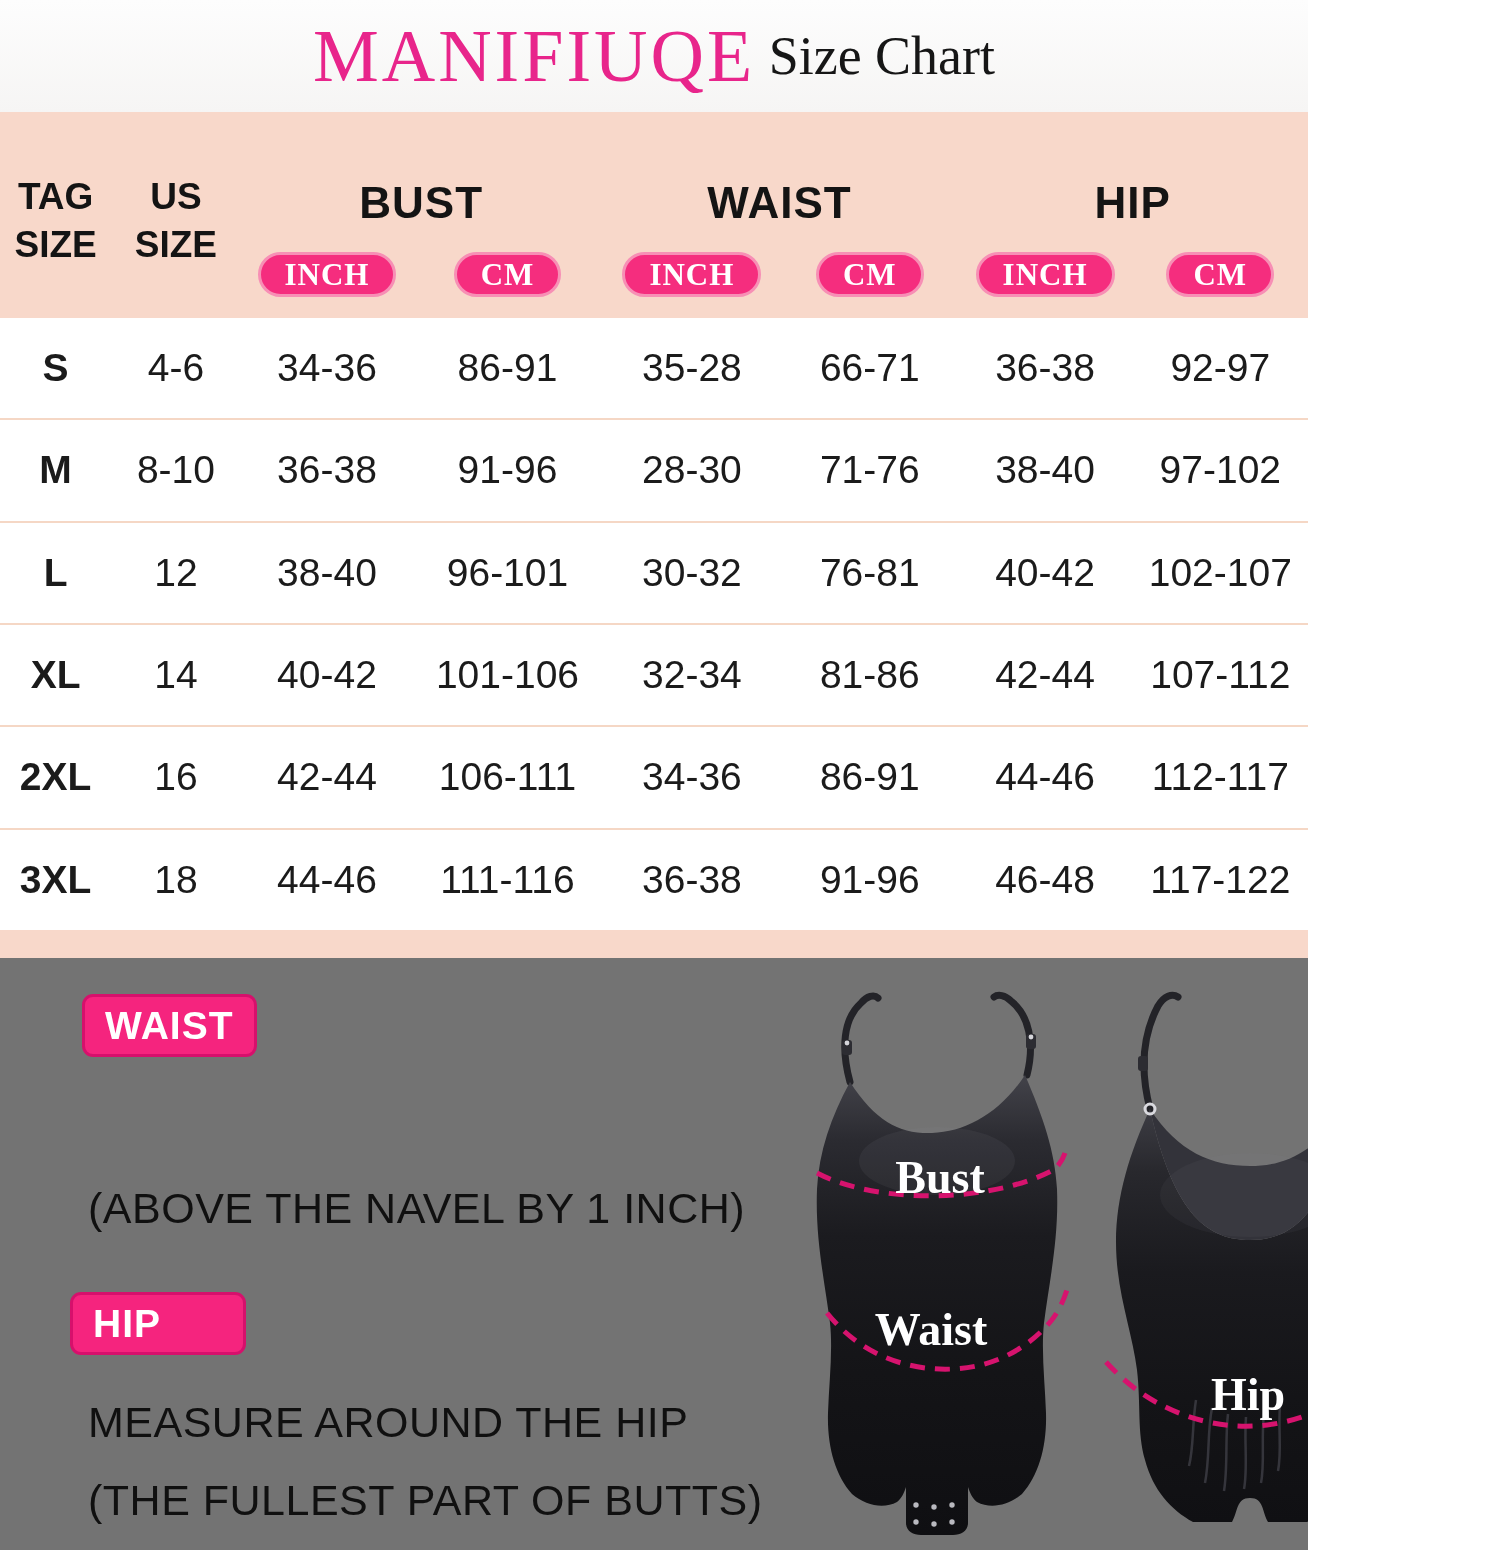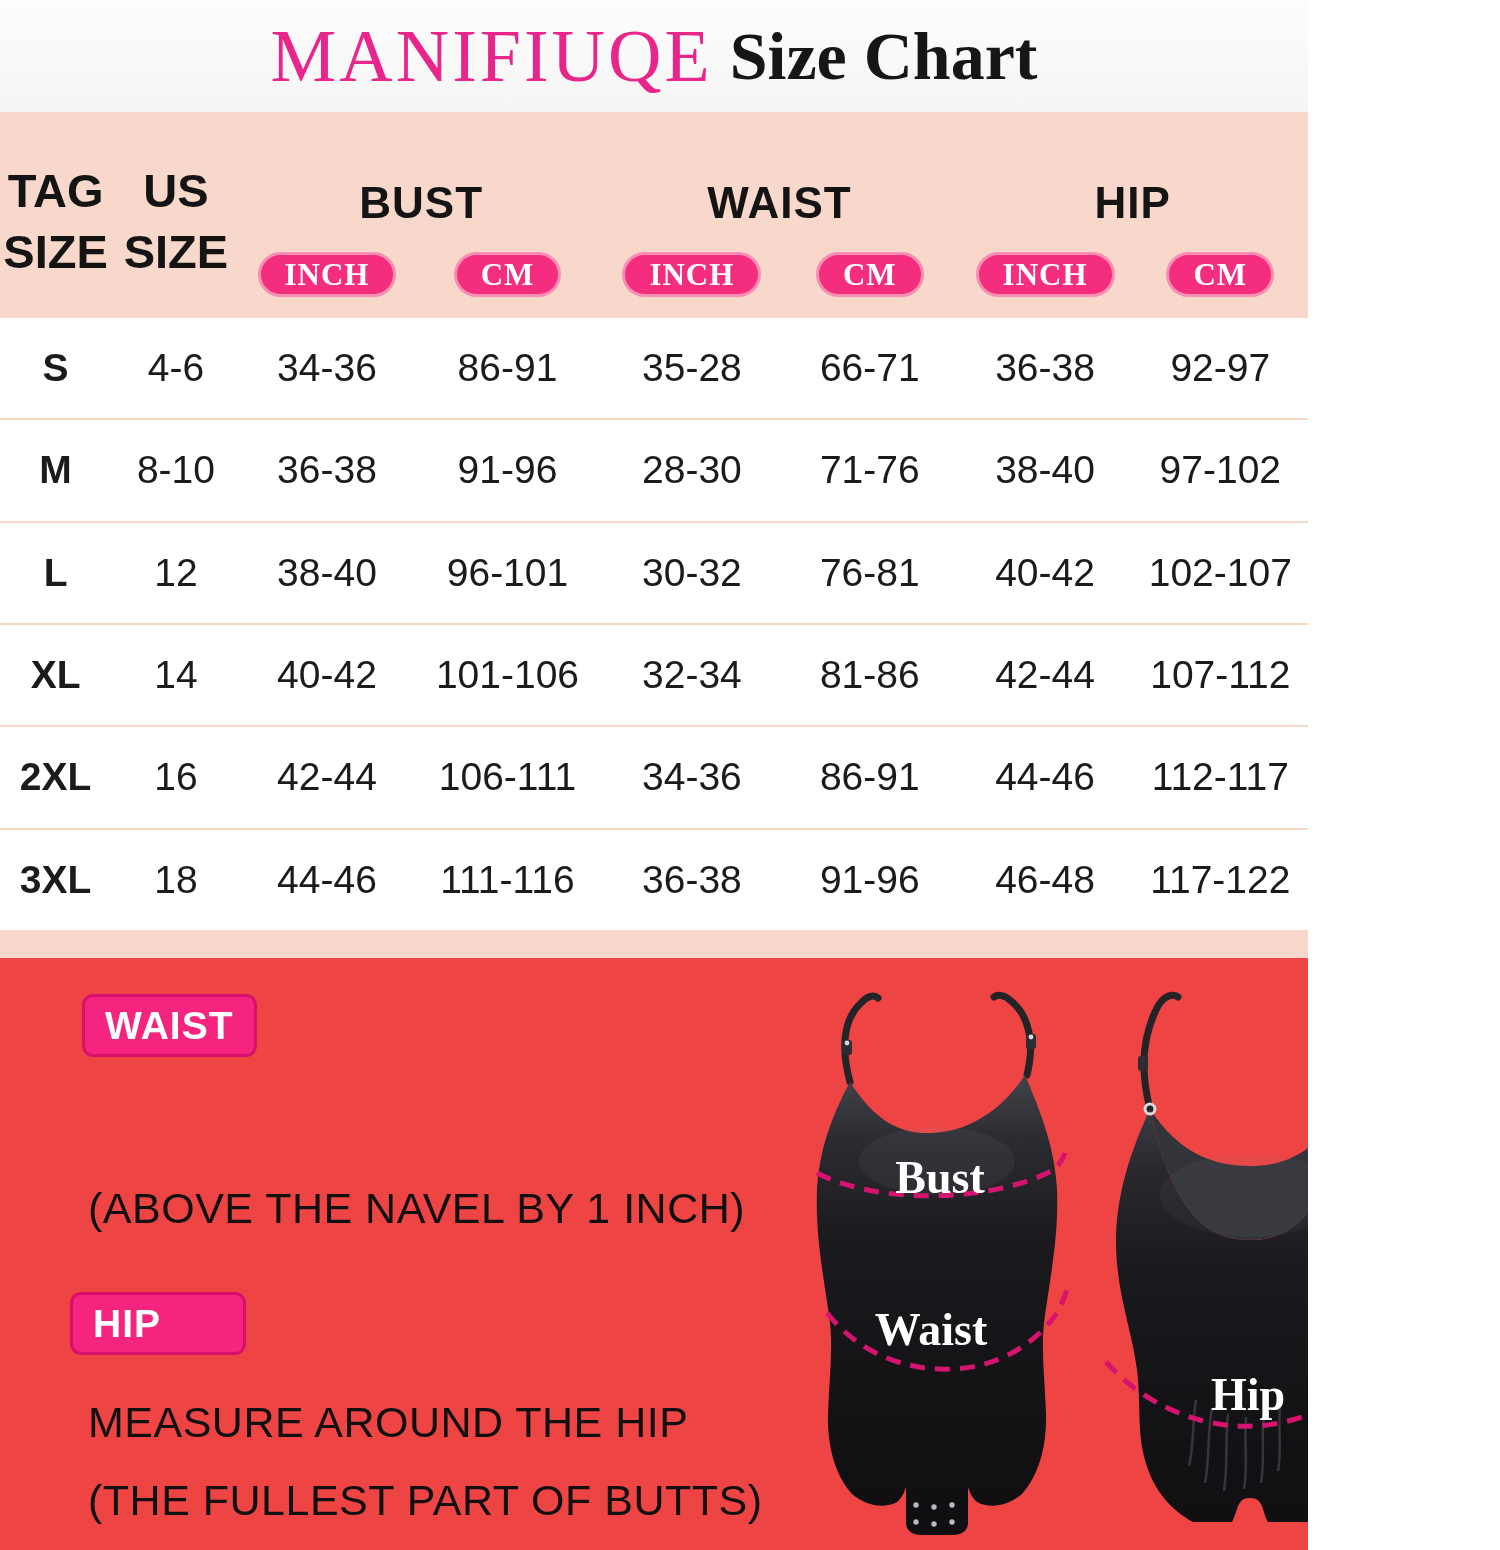--- a/index.html
+++ b/index.html
@@ -1,38 +1,38 @@
 <!DOCTYPE html>
 <html><head>
 <meta charset="utf-8">
 <style>
   html,body{margin:0;padding:0;background:#ffffff;}
   .page{
     position:relative;width:1308px;height:1550px;overflow:hidden;
-    background:#ef4444;font-family:"Liberation Sans",sans-serif;
+    background:#737373;font-family:"Liberation Sans",sans-serif;
     --cols:8.5% 9.9% 13.2% 14.4% 13.8% 13.4% 13.4% 13.4%;
   }
   
   .titlebar{
     position:absolute;left:0;top:0;width:100%;height:112px;
     background:linear-gradient(#fdfdfd,#f6f5f4);
     display:flex;align-items:center;justify-content:center;
     font-family:"Liberation Serif",serif;white-space:pre;
   }
   .brand{color:#E8258B;font-size:74px;letter-spacing:3px;font-weight:400;}
-  .resttitle{color:#161616;font-size:68px;font-weight:700;}
+  .resttitle{color:#161616;font-size:54px;font-weight:400;}
   
   .thead{
     position:absolute;left:0;top:112px;width:100%;height:206px;
     background:#F8D8CA;display:grid;
     grid-template-columns:var(--cols);grid-template-rows:118px 88px;
   }
   .h-2line{
     display:flex;flex-direction:column;justify-content:center;align-items:center;
-    font-weight:700;font-size:47px;line-height:1.3;color:#141414;padding-top:12px;
+    font-weight:700;font-size:37px;line-height:1.3;color:#141414;padding-top:12px;
   }
   .h-tag{grid-area:1/1/3/2;}
   .h-us{grid-area:1/2/3/3;}
   .h-group{
     align-self:end;justify-self:center;padding-bottom:2px;
     font-weight:700;font-size:44px;letter-spacing:1px;color:#141414;
   }
   .g-bust{grid-area:1/3/2/5;}
   .g-waist{grid-area:1/5/2/7;}
   .g-hip{grid-area:1/7/2/9;}

